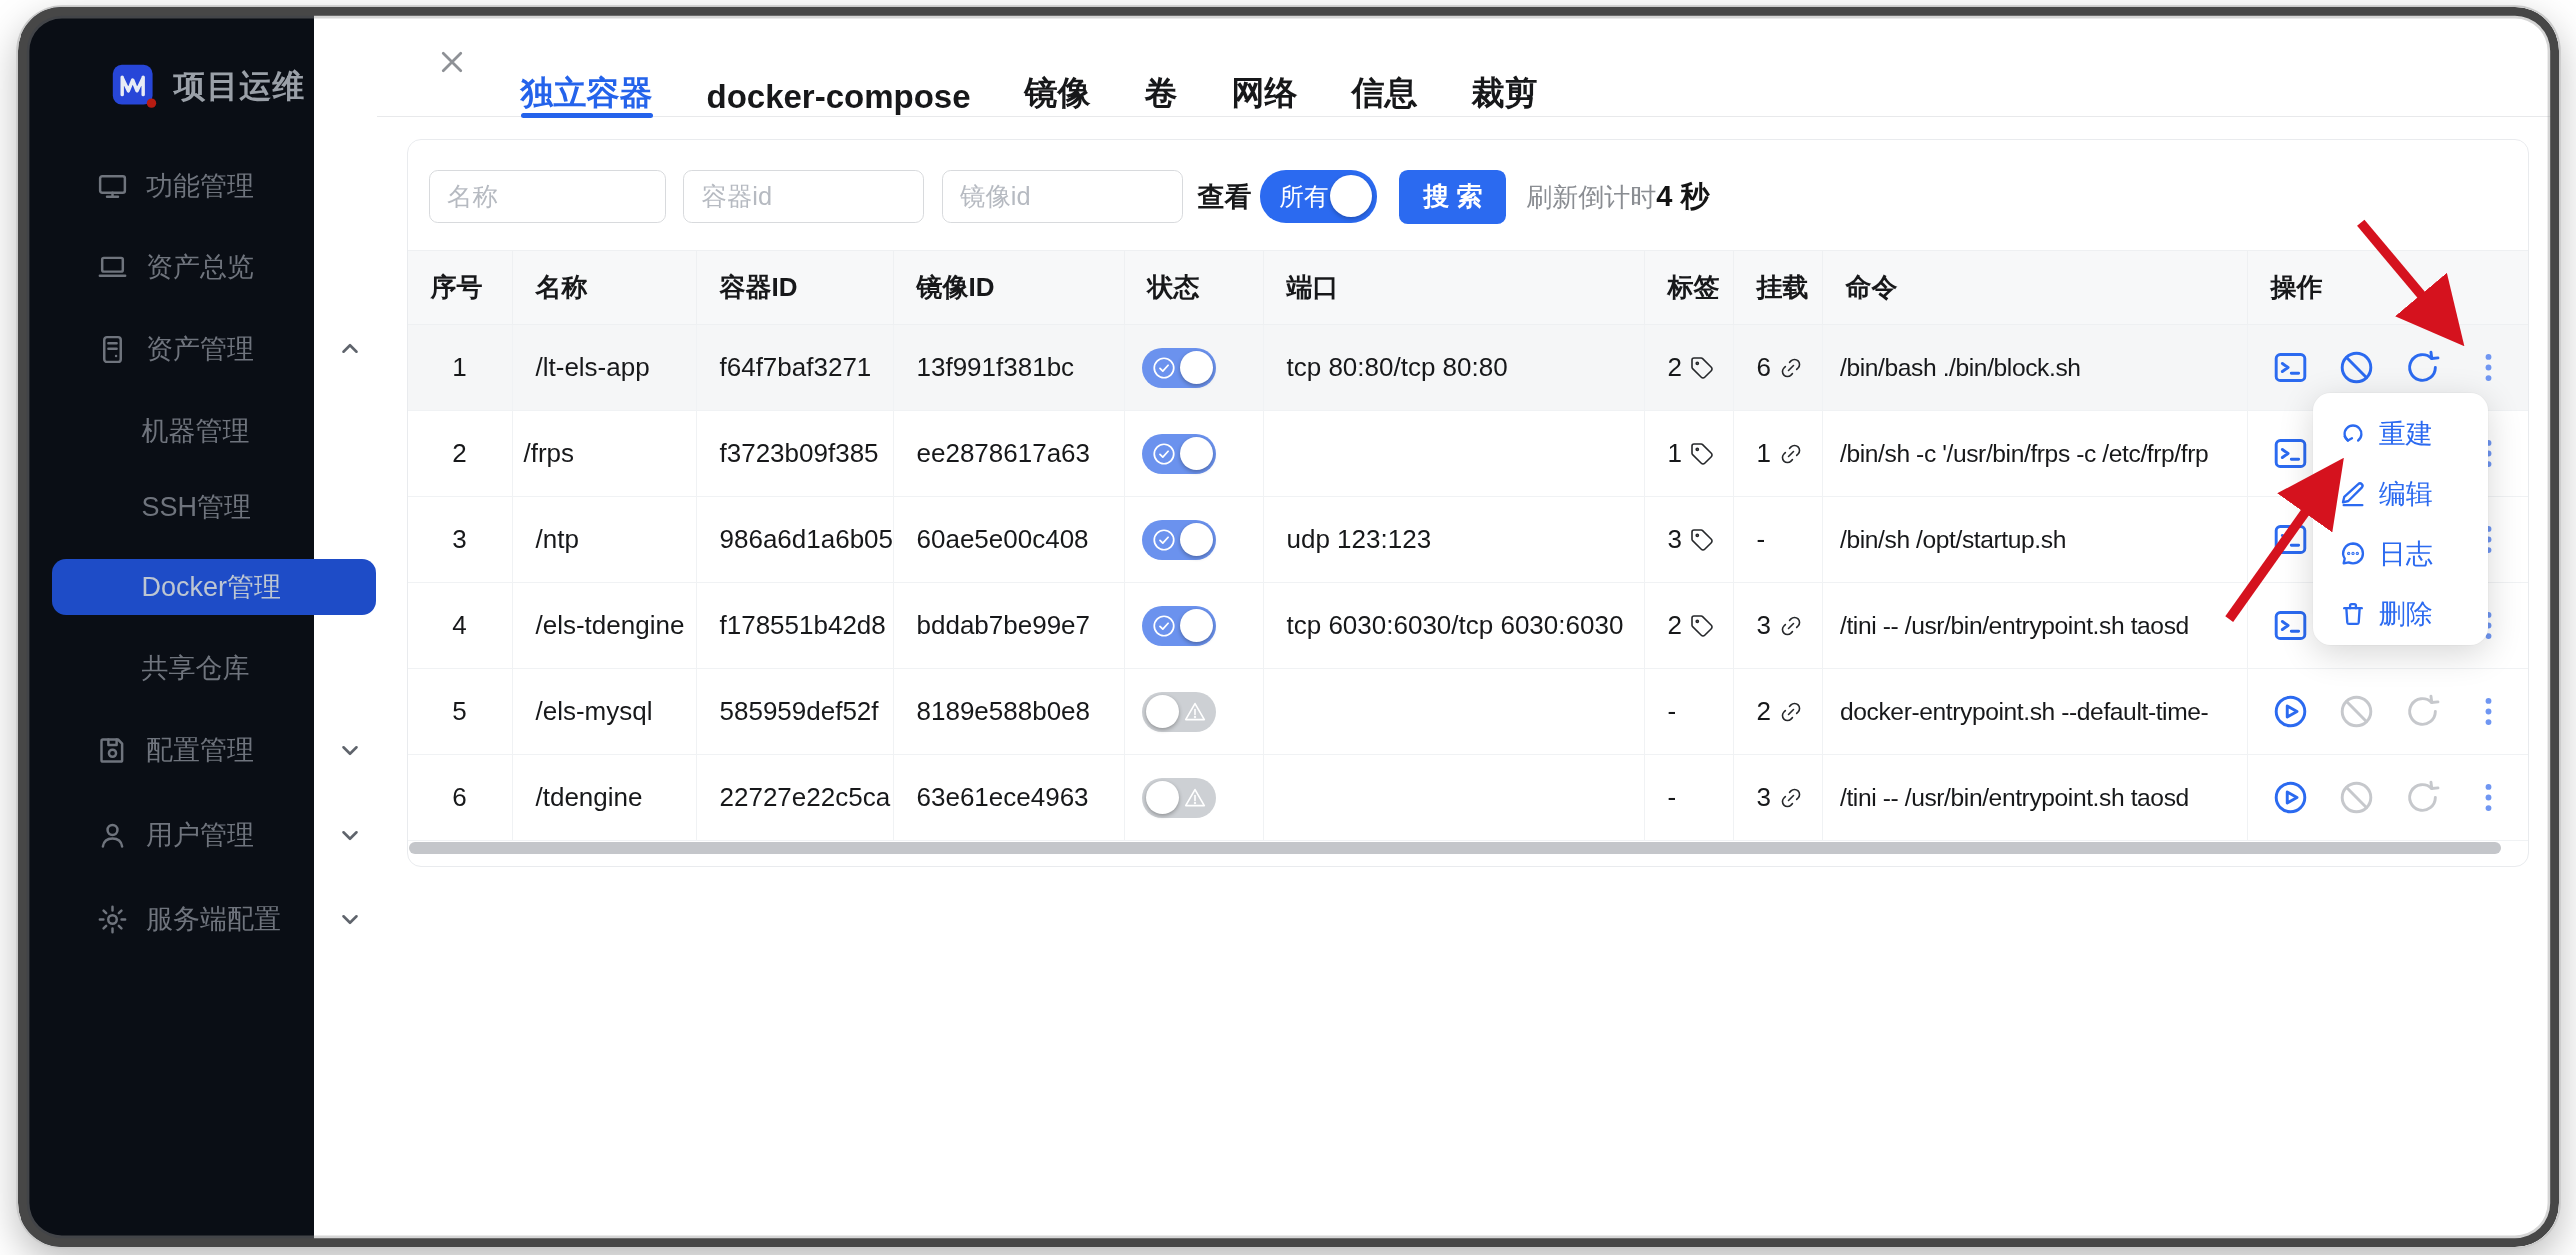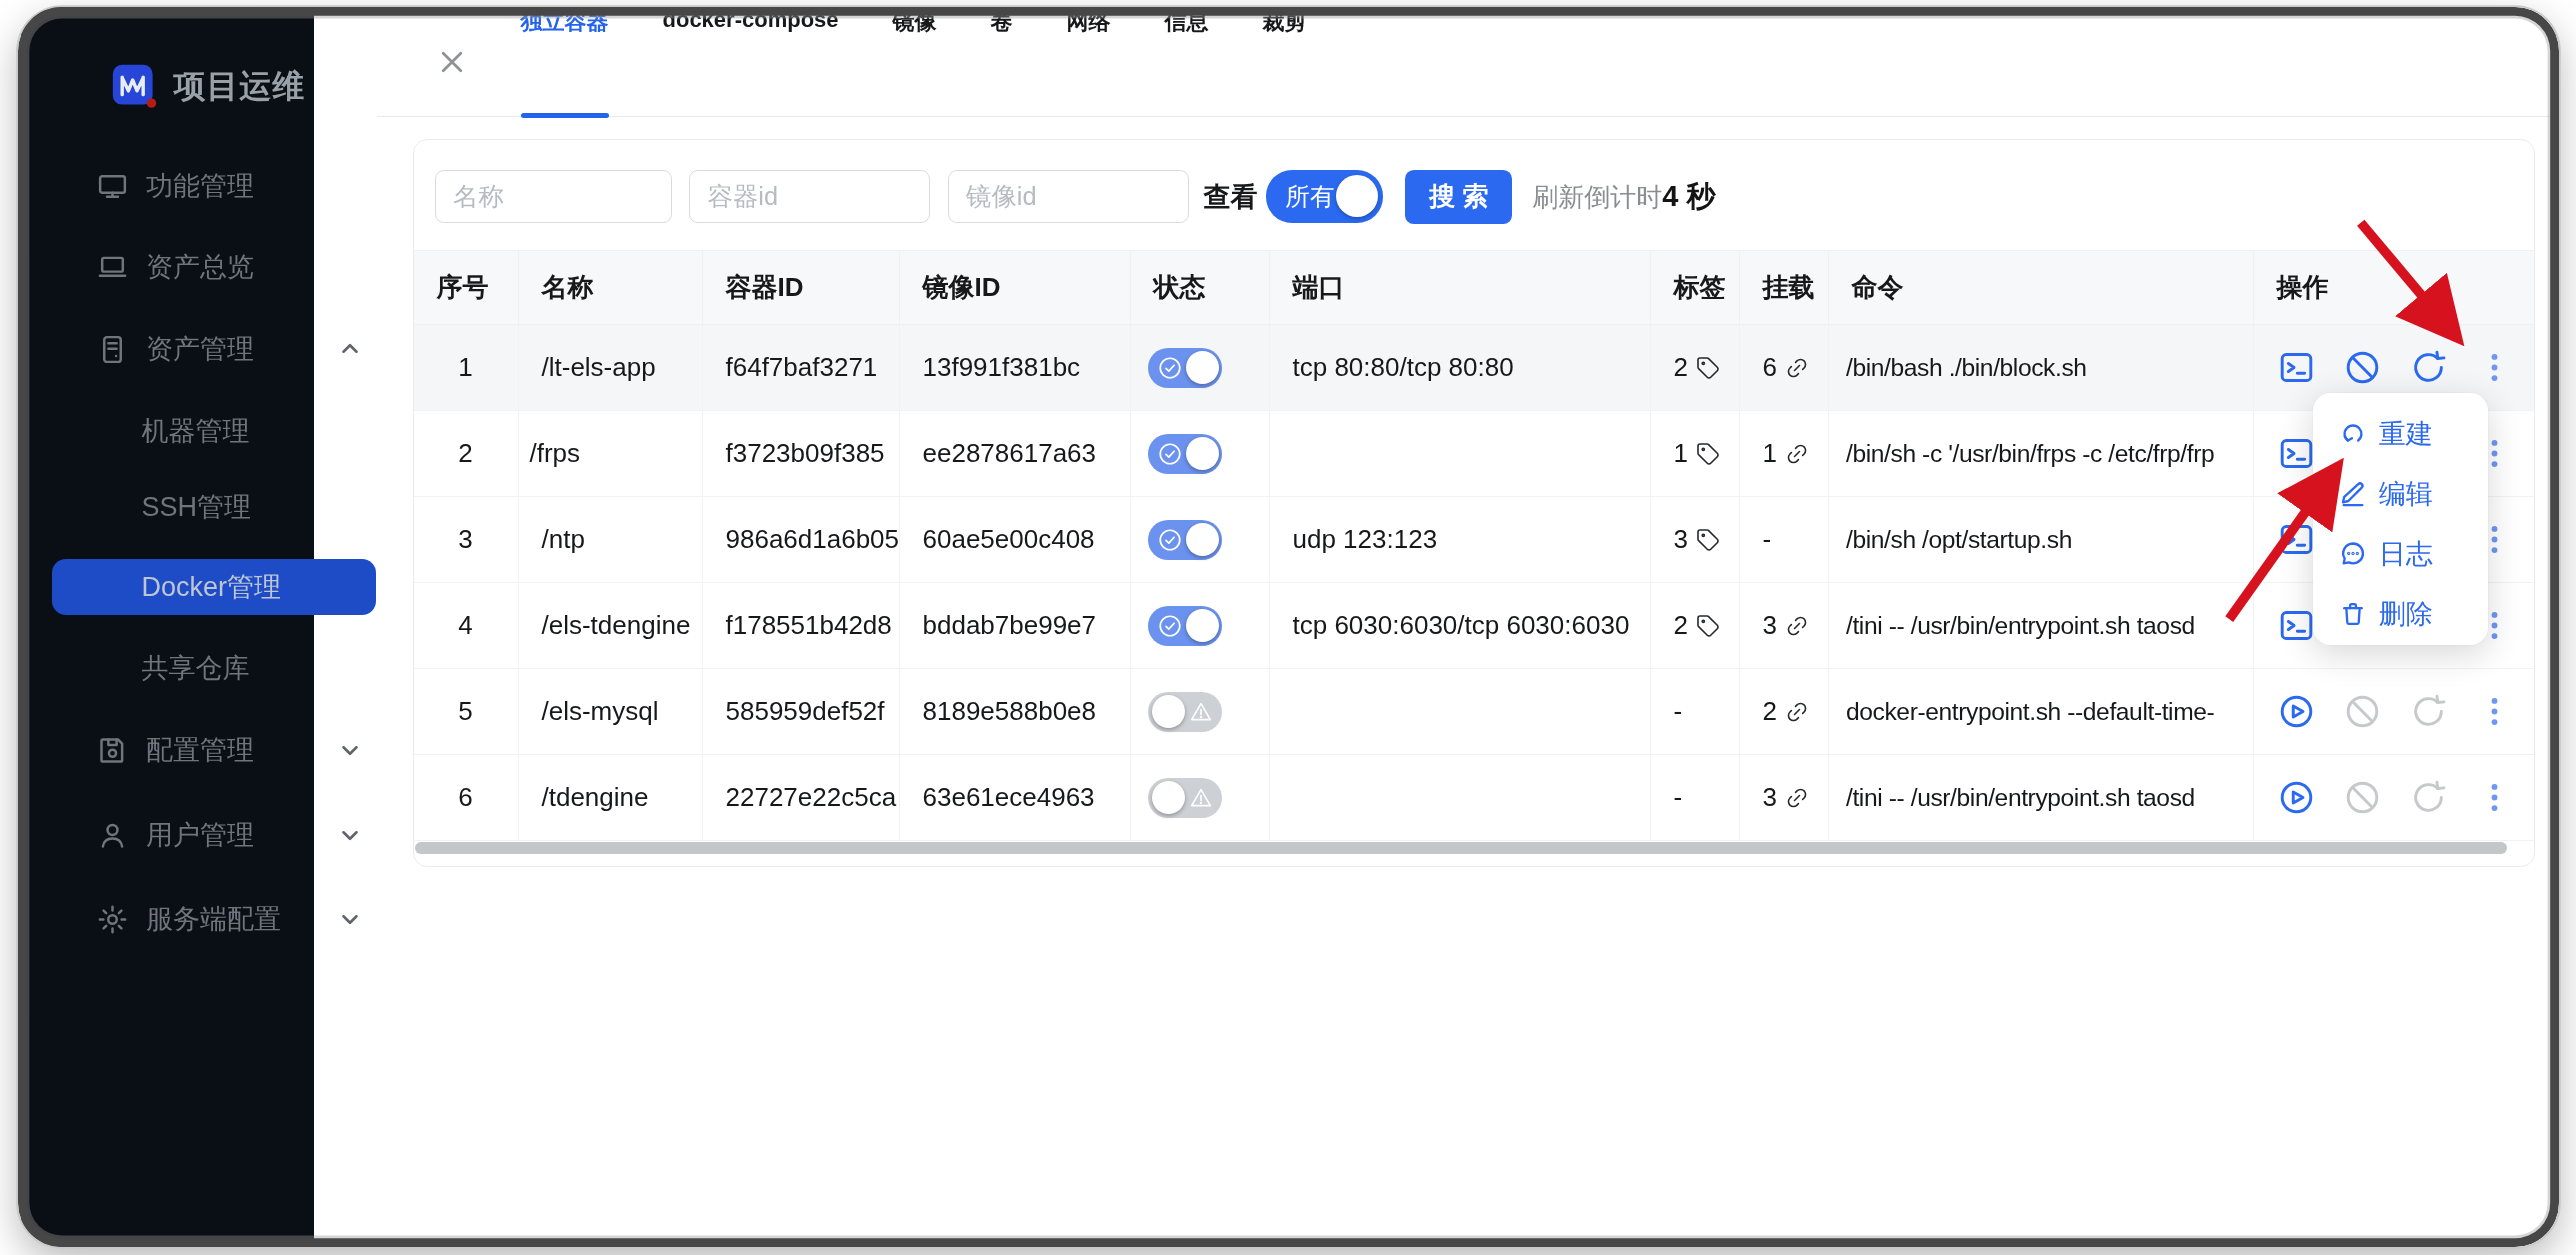--- a/index.html
+++ b/index.html
@@ -21,27 +21,27 @@
   .nav-item.child{padding-left:90px;}
   .nav-item.selected{background:#1e4cc7;color:#bdc6d2;}
   .chev{width:26px;height:26px;margin-left:auto;margin-right:12.3px;color:#5f646c;}
   .nicon svg,.chev svg,.logo-icon svg{width:100%;height:100%;display:block;}
   
   .content{position:absolute;left:359px;top:0;right:0;bottom:0;background:#ffffff;}
   .tabbar{position:absolute;left:0;top:0;right:0;height:110px;display:flex;align-items:center;
     border-bottom:1.8px solid #e8e9eb;}
   .tab-close{width:30px;height:30px;color:#8e9196;margin-left:60px;cursor:pointer;flex:0 0 auto;}
   .tab-close svg{width:100%;height:100%;}
-  .tab{position:relative;height:100%;display:flex;align-items:flex-start;font-size:22px;font-weight:700;
+  .tab{position:relative;height:100%;display:flex;align-items:flex-end;font-size:33px;font-weight:700;
     color:#17181a;cursor:pointer;margin-left:54px;}
   .tab.active{color:#2463eb;}
   .tab.active::after{content:"";position:absolute;left:0;right:0;bottom:-1.8px;height:5.3px;
     background:#2463eb;border-radius:2.6px;}
   
-  .card{position:absolute;left:36px;top:132px;width:2122px;height:728px;background:#fff;
+  .card{position:absolute;left:30px;top:132px;width:2122px;height:728px;background:#fff;
     border:1.8px solid #e9ebee;border-radius:14px;overflow:hidden;}
   .filters{position:absolute;left:21px;top:30px;right:21px;height:53px;display:flex;align-items:center;}
   .f-input{width:237px;height:53px;border:1.8px solid #d8dadd;border-radius:8.8px;padding:0 17.5px;
     font-size:25.4px;color:#17181a;outline:none;}
   .f-input+.f-input{margin-left:17.5px;}
   .f-input::placeholder{color:#b6bac1;}
   .view-label{margin-left:15px;font-size:27px;font-weight:700;color:#17181a;}
   .scope-toggle{margin-left:8.8px;width:117px;height:53px;border-radius:26px;background:#2b6af0;
     position:relative;display:flex;align-items:center;cursor:pointer;flex:0 0 auto;}
   .scope-toggle .lbl{color:#ffffff;font-size:24.6px;margin-left:19px;}

